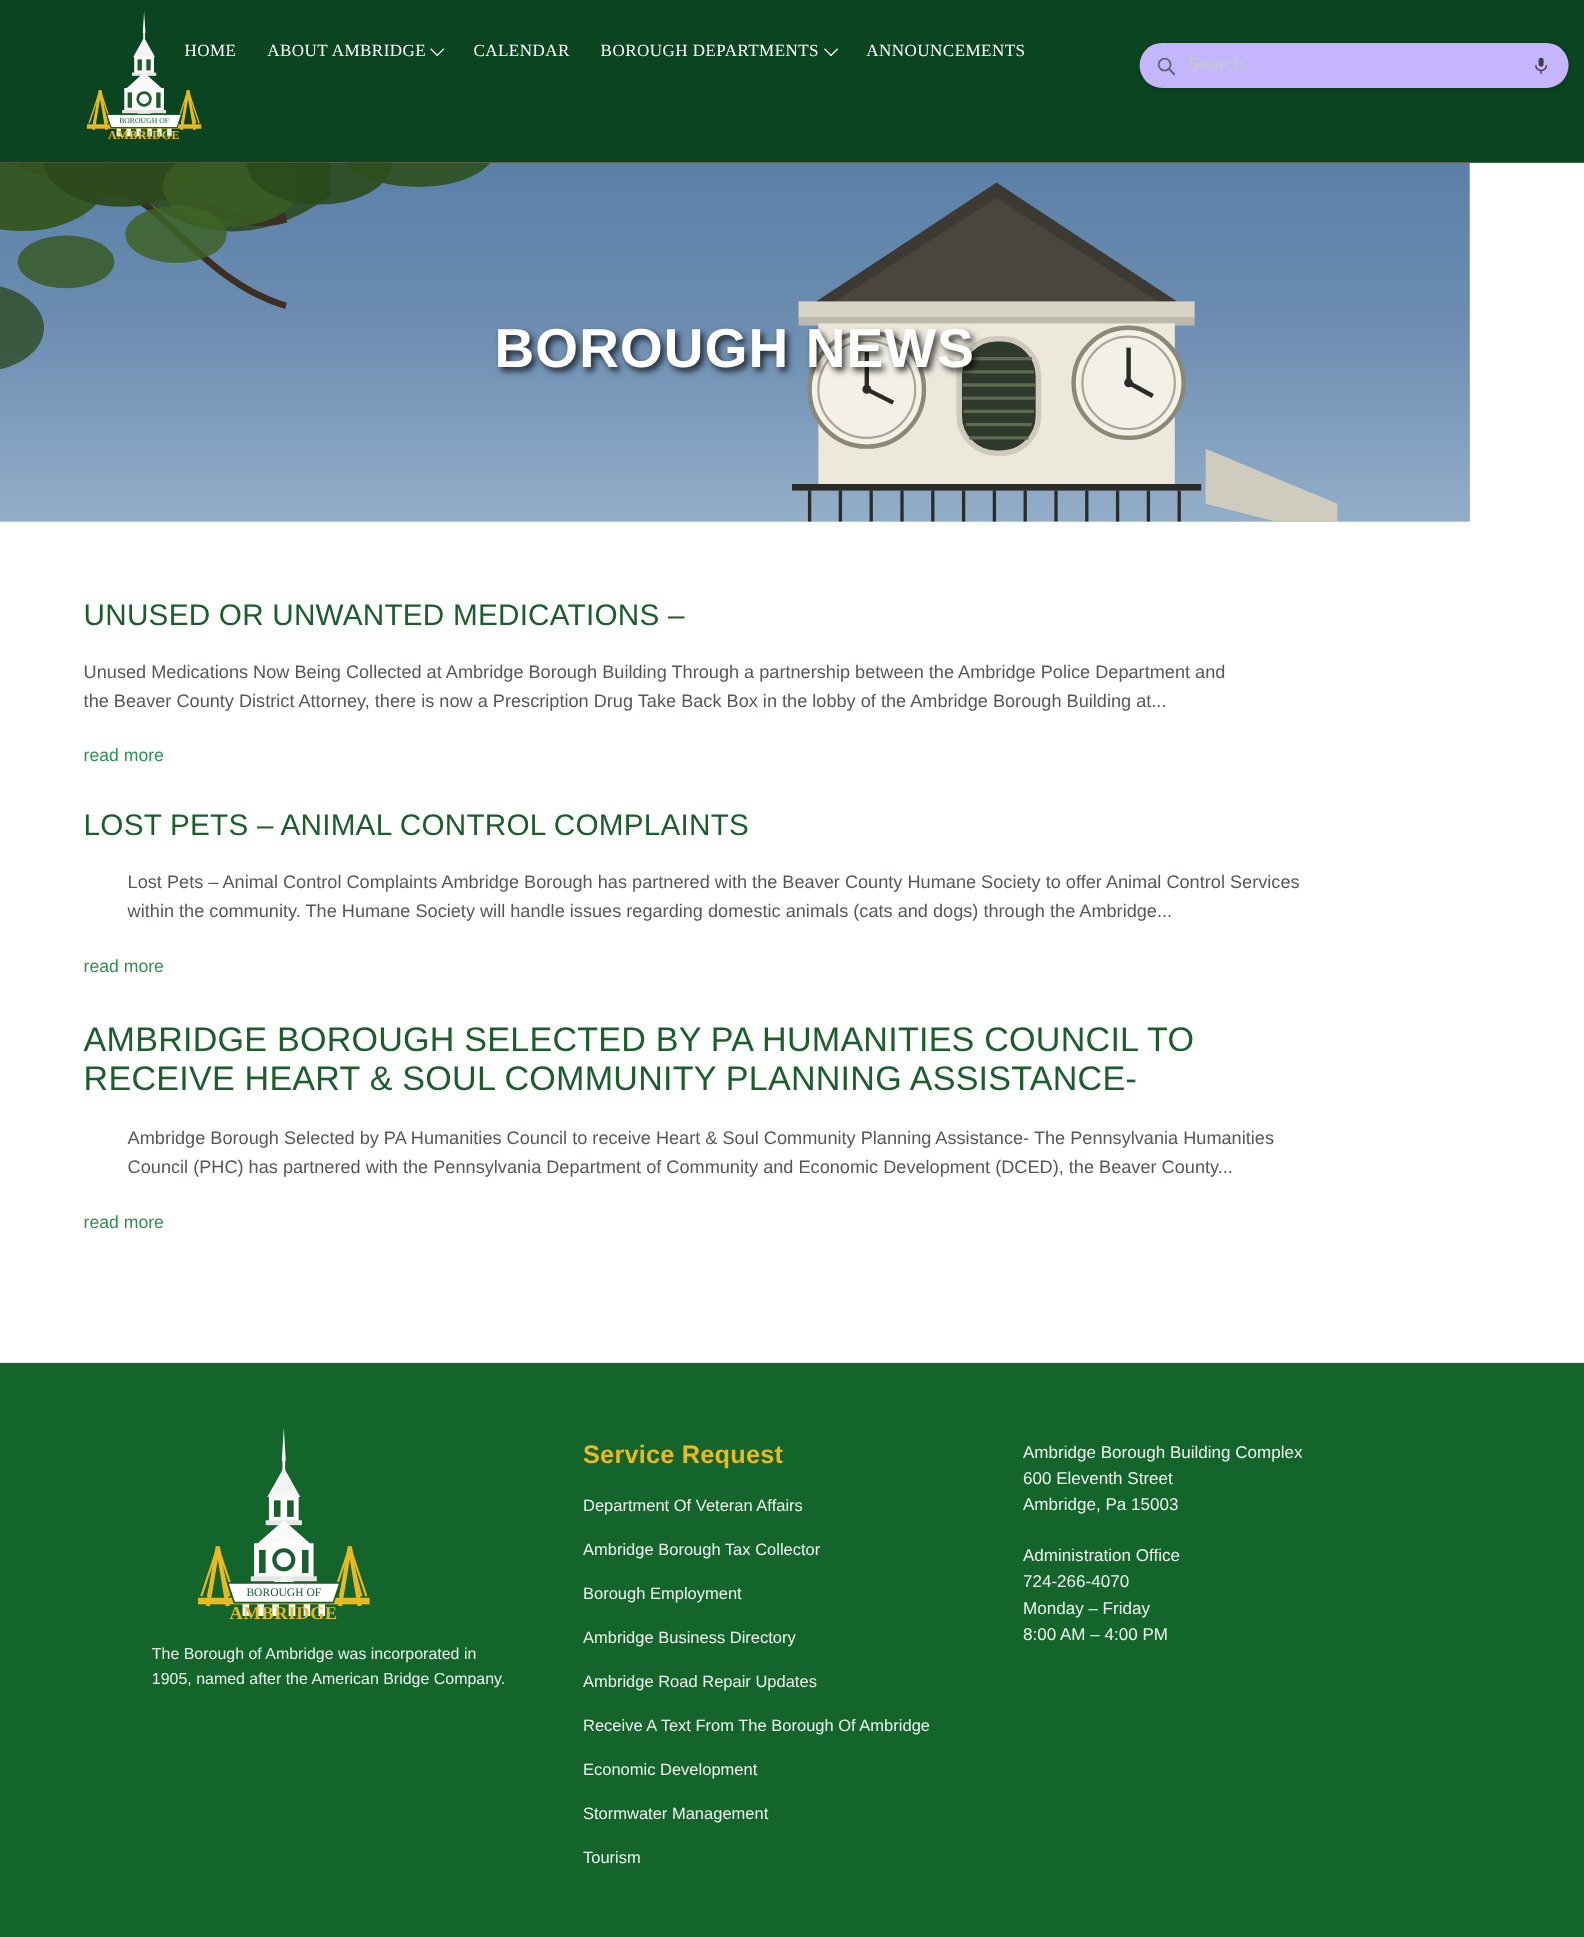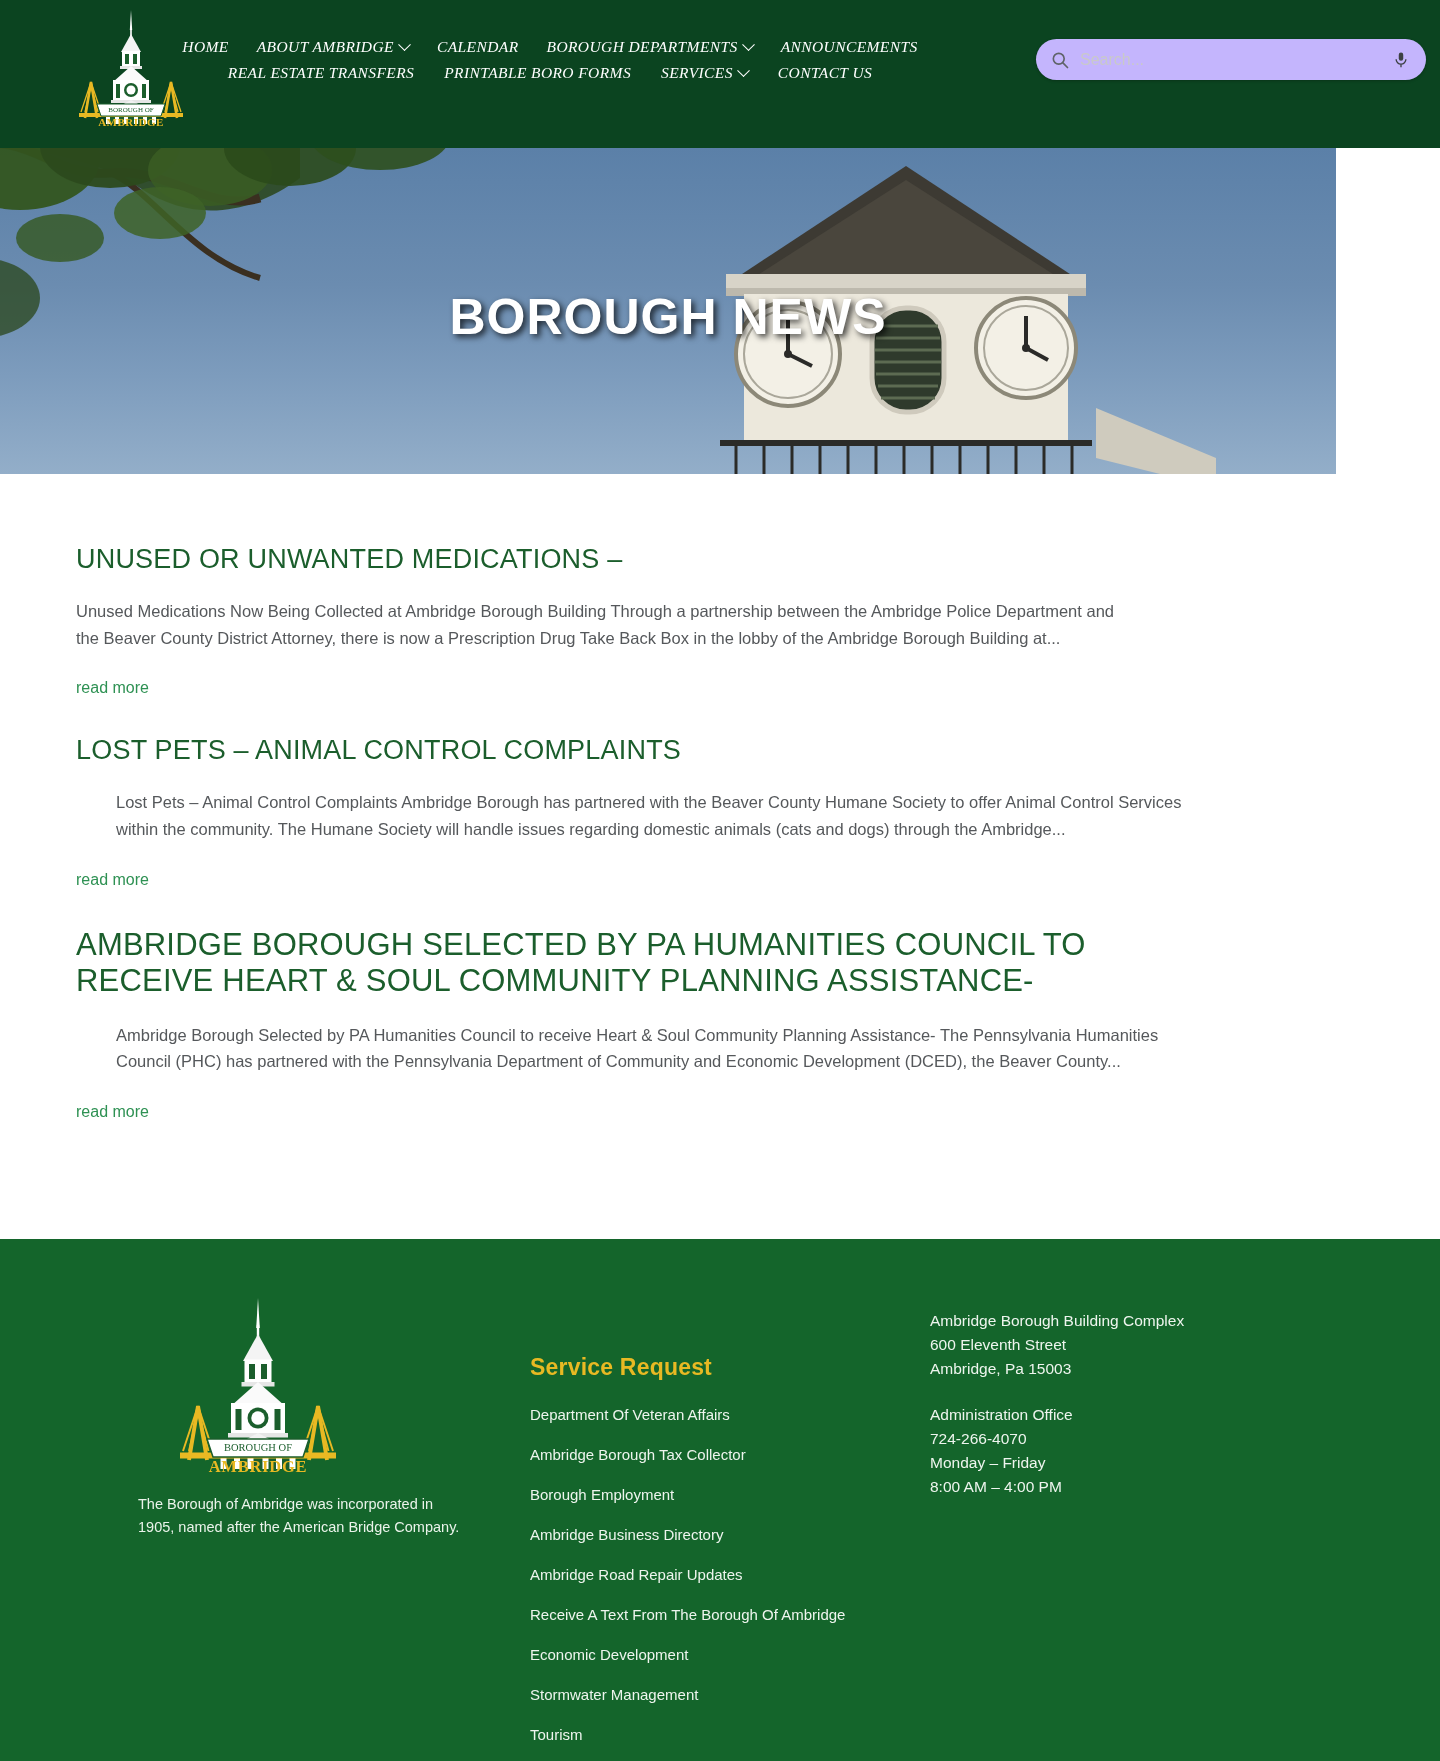--- a/index.html
+++ b/index.html
@@ -50,21 +50,20 @@
     display: flex;
     align-items: center;
     gap: 6px;
     color: #ffffff;
     font-family: "Liberation Serif", serif;
     font-size: 15.5px;
     letter-spacing: 0.4px;
     white-space: nowrap;
     cursor: pointer;
     text-transform: uppercase;
-    font-style: italic;
   }
   .nav-item .caret {
     display: inline-block;
     width: 9px;
     height: 9px;
     border-right: 1.6px solid #ffffff;
     border-bottom: 1.6px solid #ffffff;
     transform: rotate(45deg) translate(-2px,-2px);
   }
 
@@ -197,21 +196,20 @@
     max-width: 330px;
   }
 
   .footer-heading {
     color: #e8b923;
     font-family: "Liberation Sans", sans-serif;
     font-weight: bold;
     font-size: 23px;
     margin-bottom: 26px;
     letter-spacing: 0.2px;
-    margin-top: 45px;
   }
 
   .footer-link {
     display: block;
     color: #eef5ee;
     font-family: "Liberation Sans", sans-serif;
     font-size: 15px;
     line-height: 1;
     margin-bottom: 25px;
     text-decoration: none;
@@ -288,35 +286,20 @@
       </span>
       <span class="nav-item">
         <span>BOROUGH DEPARTMENTS</span>
         <i class="caret"></i>
       </span>
       <span class="nav-item">
         <span>ANNOUNCEMENTS</span>
       </span>
     </div>
 
-    <div class="nav-row second">
-      <span class="nav-item">
-        <span>REAL ESTATE TRANSFERS</span>
-      </span>
-      <span class="nav-item">
-        <span>PRINTABLE BORO FORMS</span>
-      </span>
-      <span class="nav-item">
-        <span>SERVICES</span>
-        <i class="caret"></i>
-      </span>
-      <span class="nav-item">
-        <span>CONTACT US</span>
-      </span>
-    </div>
   </nav>
 
   <div class="search-wrap">
     <svg class="search-icon" viewBox="0 0 24 24">
       <circle cx="10.5" cy="10.5" r="6.5" fill="none" stroke="#5f6368" stroke-width="2"></circle>
       <line x1="15.5" y1="15.5" x2="21" y2="21" stroke="#5f6368" stroke-width="2" stroke-linecap="round"></line>
     </svg>
     <input class="search-input" type="text" placeholder="Search..." style="">
     <svg class="mic-icon" viewBox="0 0 24 24">
       <rect x="9" y="2" width="6" height="11" rx="3" fill="#3c4043"></rect>

